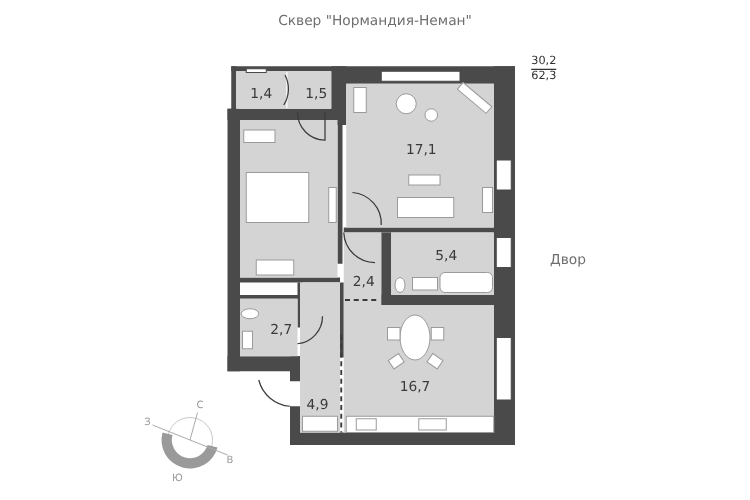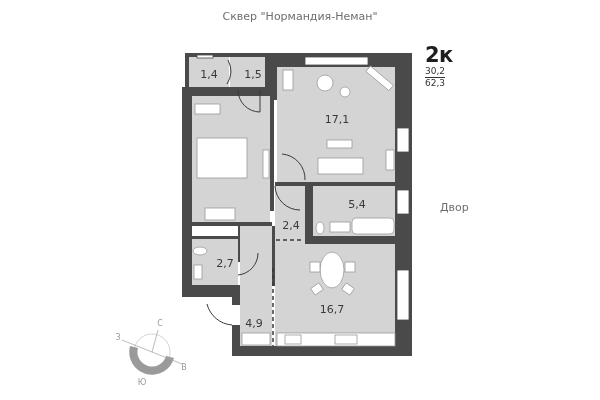--- a/index.html
+++ b/index.html
@@ -12,21 +12,20 @@
   .rooms .area{font-size:9px;color:#333;line-height:11px;}
   .rooms .living{border-bottom:1px solid #333;display:inline-block;}
   .side{position:absolute;left:440px;top:201px;font-size:11px;color:#6e6e6e;}
 </style>
 </head>
 <body>
 
 <div class="title">Сквер "Нормандия-Неман"</div>
 
 <div class="rooms">
-  <div class="type">2к</div>
   <div class="area"><span class="living">30,2</span></div>
   <div class="area">62,3</div>
 </div>
 
 <div class="side">Двор</div>
 
 <svg class="plan" viewBox="0 0 600 400">
 
   <g fill="#4a4a4a">
 

